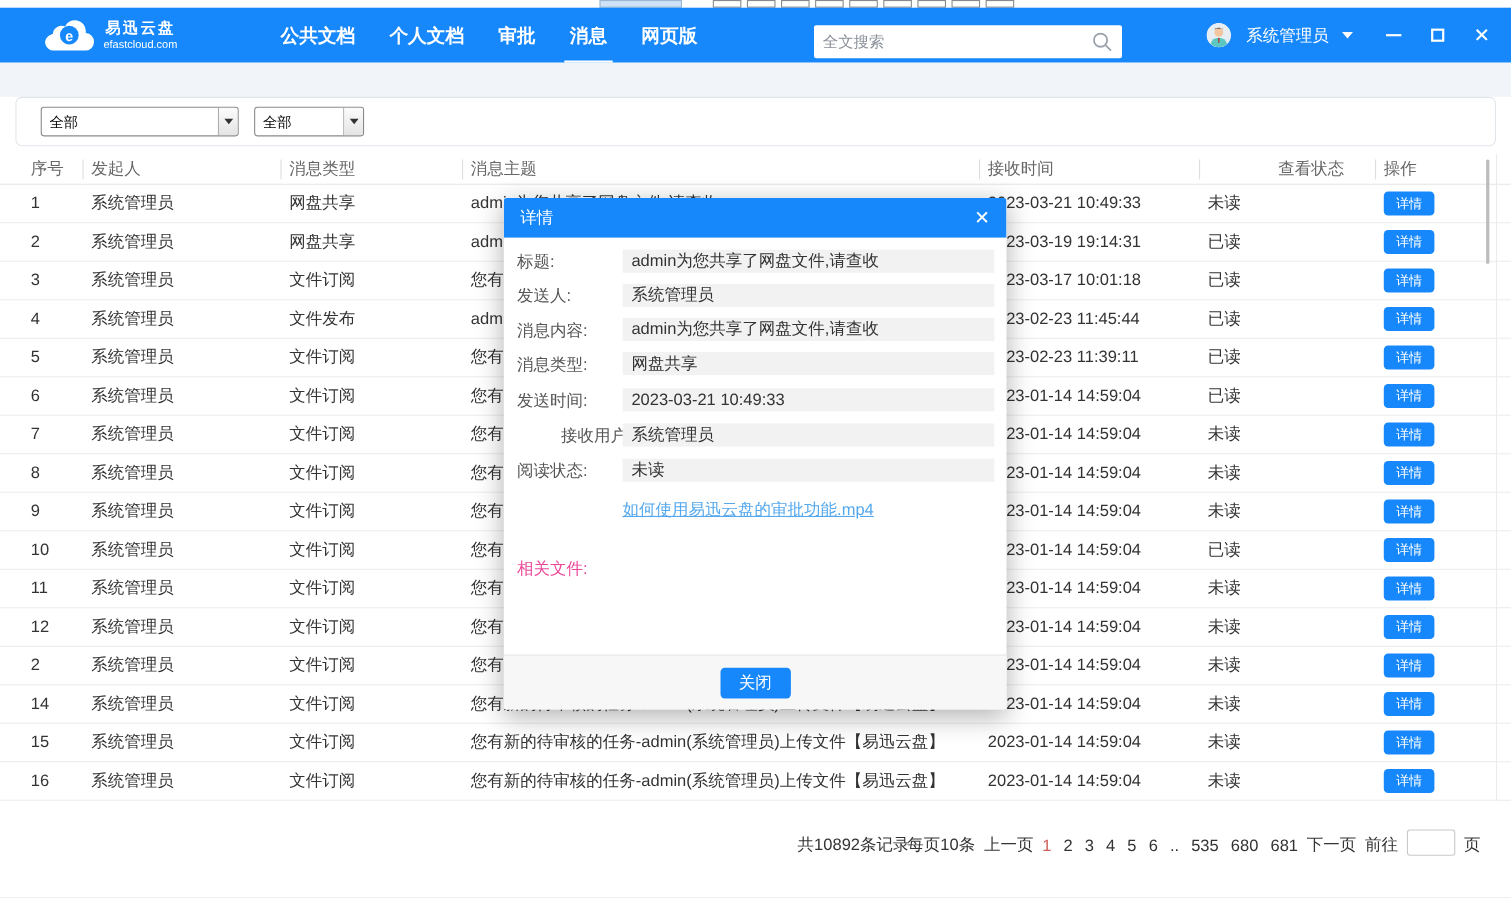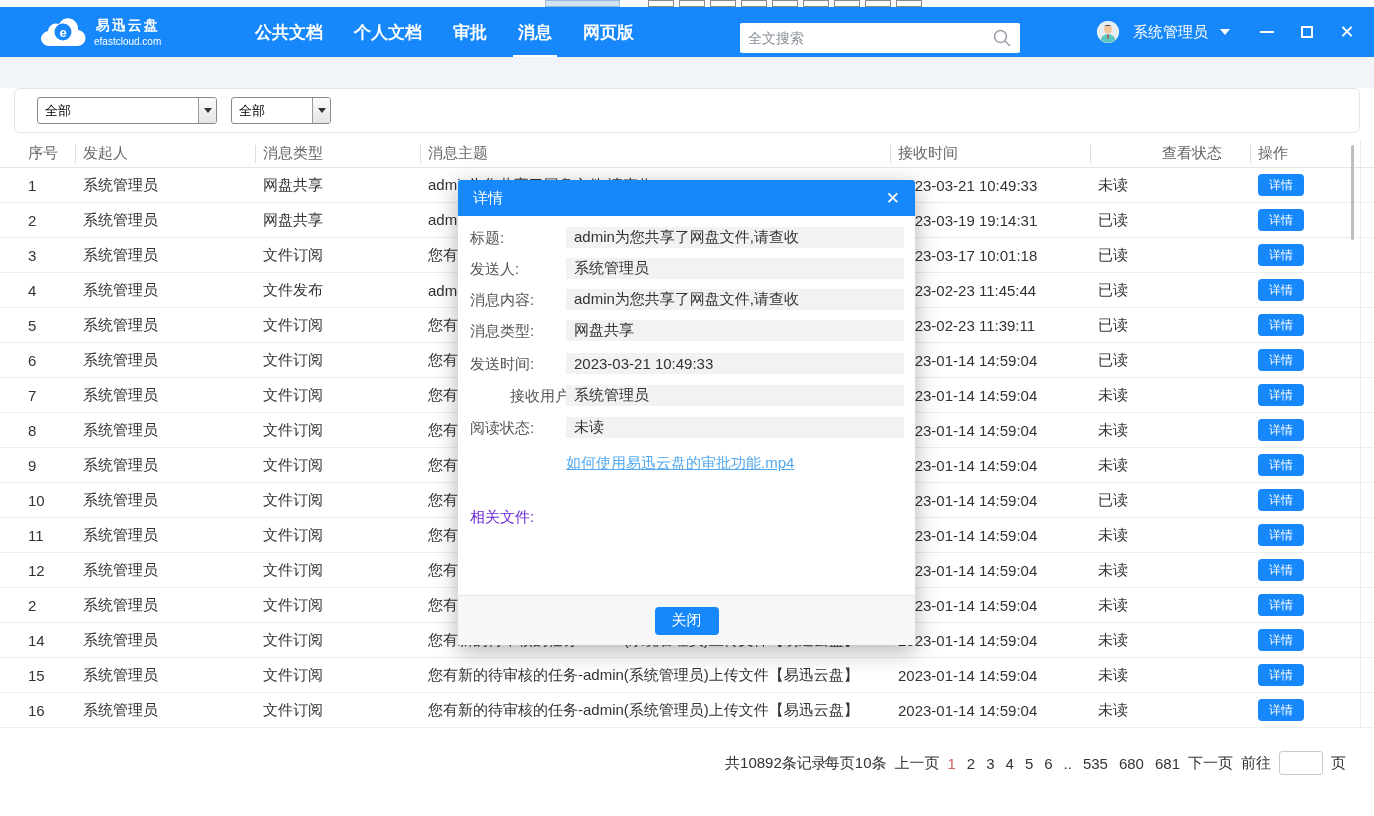--- a/index.html
+++ b/index.html
@@ -50,36 +50,36 @@
   .trow { position:relative; height:35px; border-bottom:1px solid #ededed; font-size:15px; color:#333; }
   .cell { position:absolute; top:50%; transform:translateY(-50%); white-space:nowrap; }
   .c-no{left:28px} .c-sender{left:83px} .c-type{left:263px}
   .c-subject{left:428px; max-width:460px; overflow:hidden;}
   .c-time{left:898px} .c-status{left:1098px}
   .detail-btn { position:absolute; top:50%; transform:translateY(-50%); left:1258px; width:46px; height:22px; background:var(--primary,#1788fb); color:#fff; font-size:12px; border:none; border-radius:4px; cursor:pointer; font-family:"Liberation Sans",sans-serif; }
   .table-right-border { position:absolute; left:1360px; top:140px; width:1px; height:588px; background:#ebebeb; }
   .scroll-thumb { position:absolute; left:1351px; top:145px; width:3px; height:95px; background:#bdbdbd; border-radius:2px; cursor:pointer; }
 
   
-  .pager { position:absolute; top:748px; right:28px; height:30px; display:flex; align-items:center; gap:8px; font-size:15px; color:#333; }
+  .pager { position:absolute; top:748px; right:28px; height:30px; display:flex; align-items:flex-end; gap:8px; font-size:15px; color:#333; }
   .pager .clickable { cursor:pointer; }
   .page-numbers { display:flex; gap:11px; }
   .page { cursor:pointer; }
   .page.current { color:var(--current-page,#d0605a); }
   .goto-input { width:44px; height:24px; border:1px solid #c9c9c9; border-radius:3px; font-size:14px; padding:0 4px; outline:none; font-family:"Liberation Sans",sans-serif; }
 
   
   .modal { position:absolute; left:458px; top:180px; width:457px; height:465px; background:#fff; border-radius:3px; box-shadow:0 6px 24px rgba(0,0,0,.3); overflow:hidden; }
   .modal-header { height:36px; background:var(--primary,#1788fb); color:#fff; display:flex; align-items:center; justify-content:space-between; padding:0 15px; font-size:15px; }
   .modal-close { font-size:17px; cursor:pointer; line-height:17px; }
   .modal-body { position:relative; height:379px; }
   .mlabel { position:absolute; left:12px; font-size:15px; color:#555; }
   .mval { position:absolute; left:108px; width:338px; height:21px; background:#f2f2f2; font-size:15px; color:#333; display:flex; align-items:center; padding-left:8px; }
   .attachment { position:absolute; left:108px; top:238px; font-size:15px; color:var(--link,#54a8ee); text-decoration:underline; cursor:pointer; }
-  .related-label { position:absolute; left:12px; top:292px; font-size:15px; color:#6d28d9; }
+  .related-label { position:absolute; left:12px; top:292px; font-size:15px; color:#ec4899; }
   .modal-footer { position:absolute; left:0; bottom:0; width:100%; height:50px; background:#f7f7f7; border-top:1px solid #e7e7e7; display:flex; align-items:center; justify-content:center; }
   .close-btn { width:64px; height:28px; background:var(--primary,#1788fb); color:#fff; border:none; border-radius:4px; font-size:15px; cursor:pointer; font-family:"Liberation Sans",sans-serif; }
 </style>
 </head>
 <body>
 
 <div class="win">
 
   <div class="artifacts">
     <div class="artifact-tab"></div>

